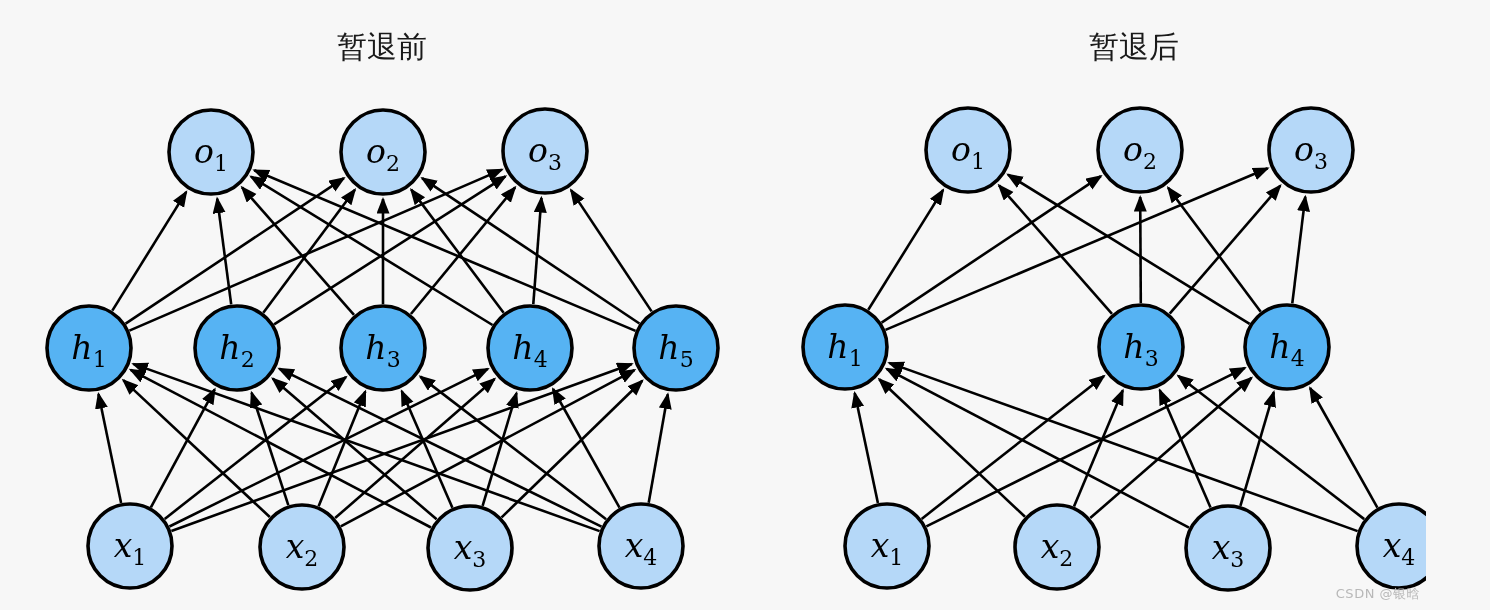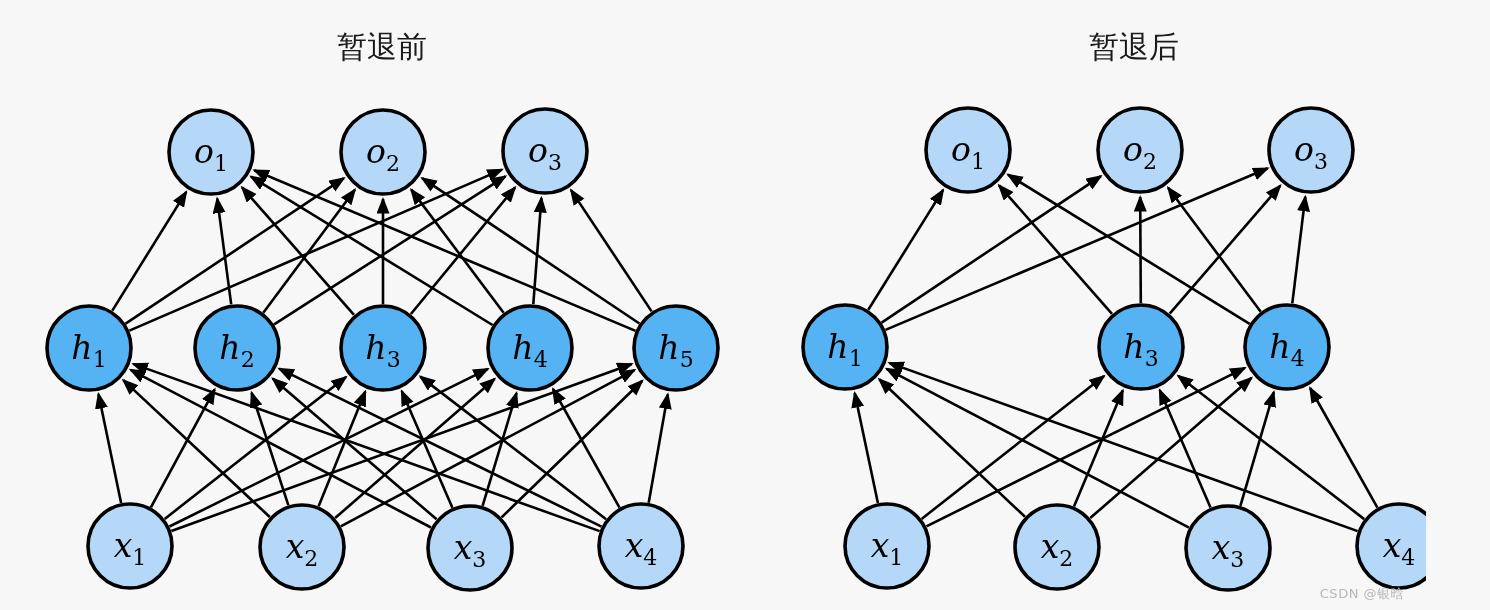--- a/index.html
+++ b/index.html
@@ -2,21 +2,21 @@
 <html><head>
 <meta charset="utf-8">
 <style>
   html,body{margin:0;padding:0;background:#f7f7f7;}
   .canvas{position:relative;width:1426px;height:610px;background:#f7f7f7;overflow:hidden;
           font-family:"DejaVu Sans","Liberation Sans",sans-serif;}
   svg#diagram{position:absolute;left:0;top:0;width:1490px;height:610px;display:block;}
   .panel-title{font-family:"DejaVu Sans","Liberation Sans",sans-serif;font-size:30px;fill:#1a1a1a;}
   .nodelabel{font-family:"DejaVu Serif","Liberation Serif",serif;font-style:italic;font-size:33px;fill:#000;}
   .nodelabel .sub{font-size:22px;font-style:normal;}
-  .watermark{position:absolute;right:22px;bottom:7px;font-size:13px;letter-spacing:.5px;
+  .watermark{position:absolute;right:6px;bottom:7px;font-size:13px;letter-spacing:.5px;
              font-family:"DejaVu Sans","Liberation Sans",sans-serif;}
 </style>
 </head>
 <body>
 
 <div class="canvas" style="background: rgb(247, 247, 247);">
   <svg id="diagram" viewBox="0 0 1490 610">
       <defs>
         <marker id="arrow" markerWidth="7" markerHeight="6" refX="5.6" refY="2.5" orient="auto" markerUnits="strokeWidth">
           <path d="M0,0 L6.4,2.5 L0,5 Z" fill="#000000"></path>

